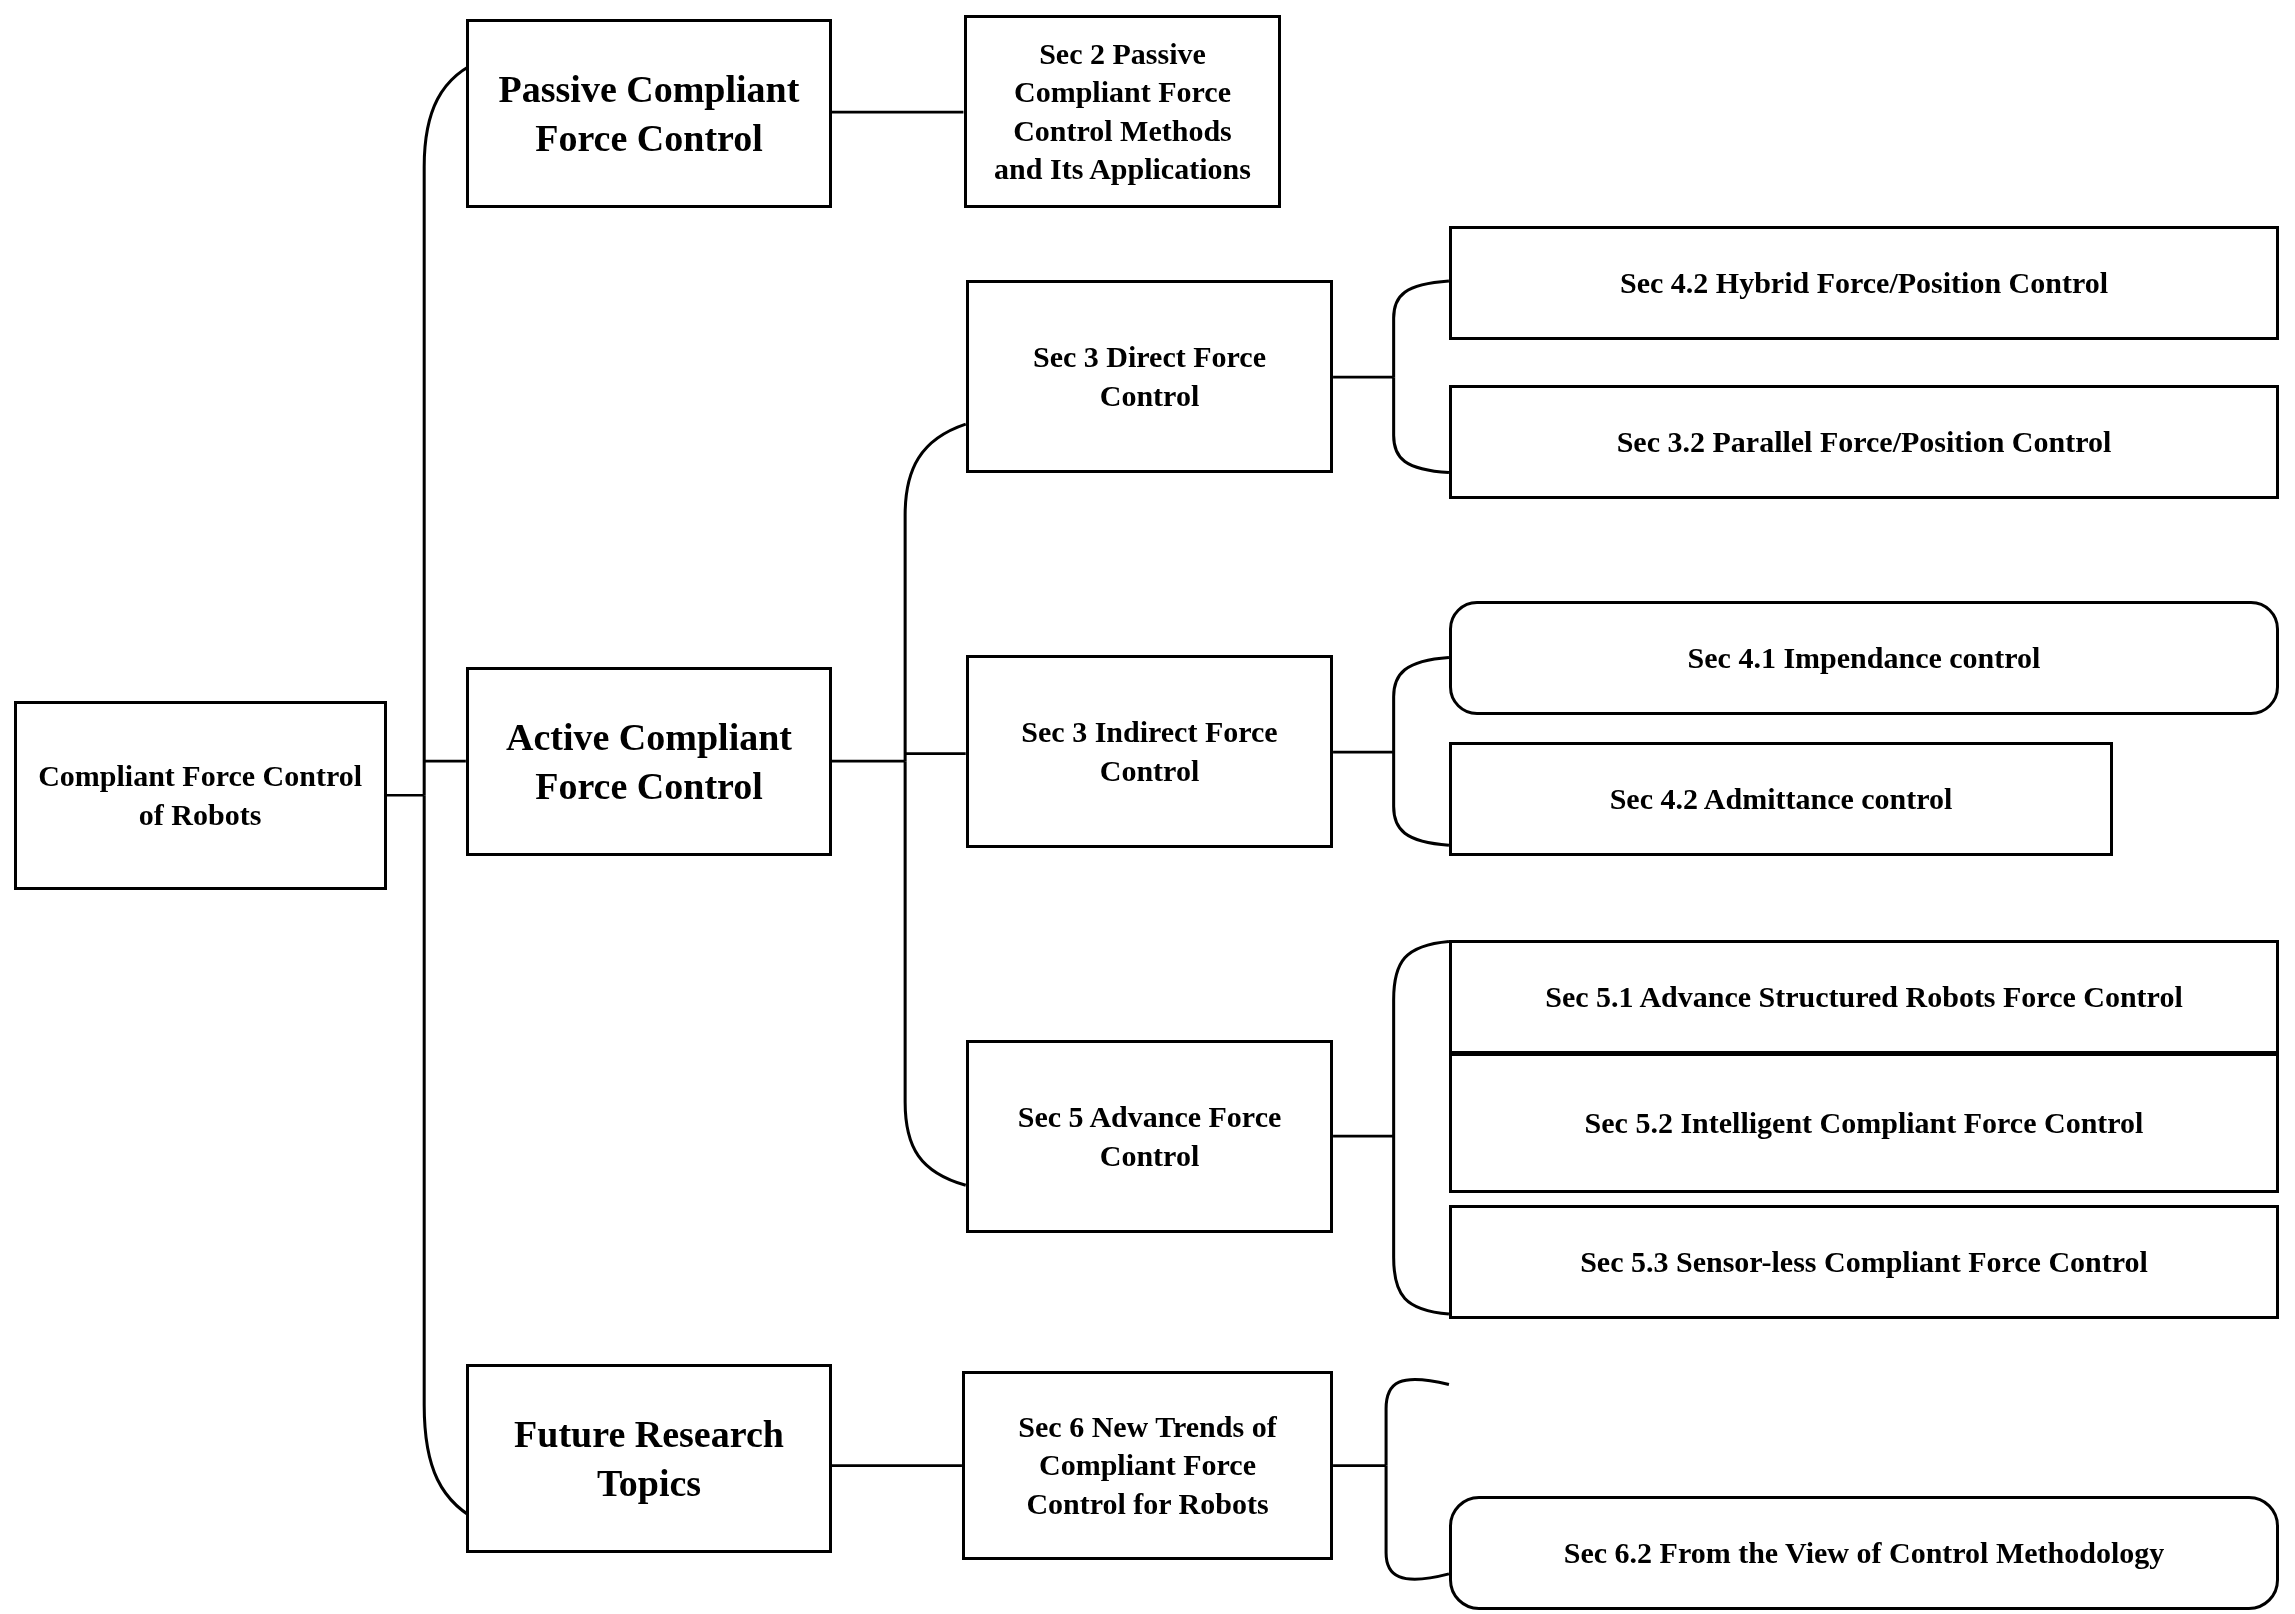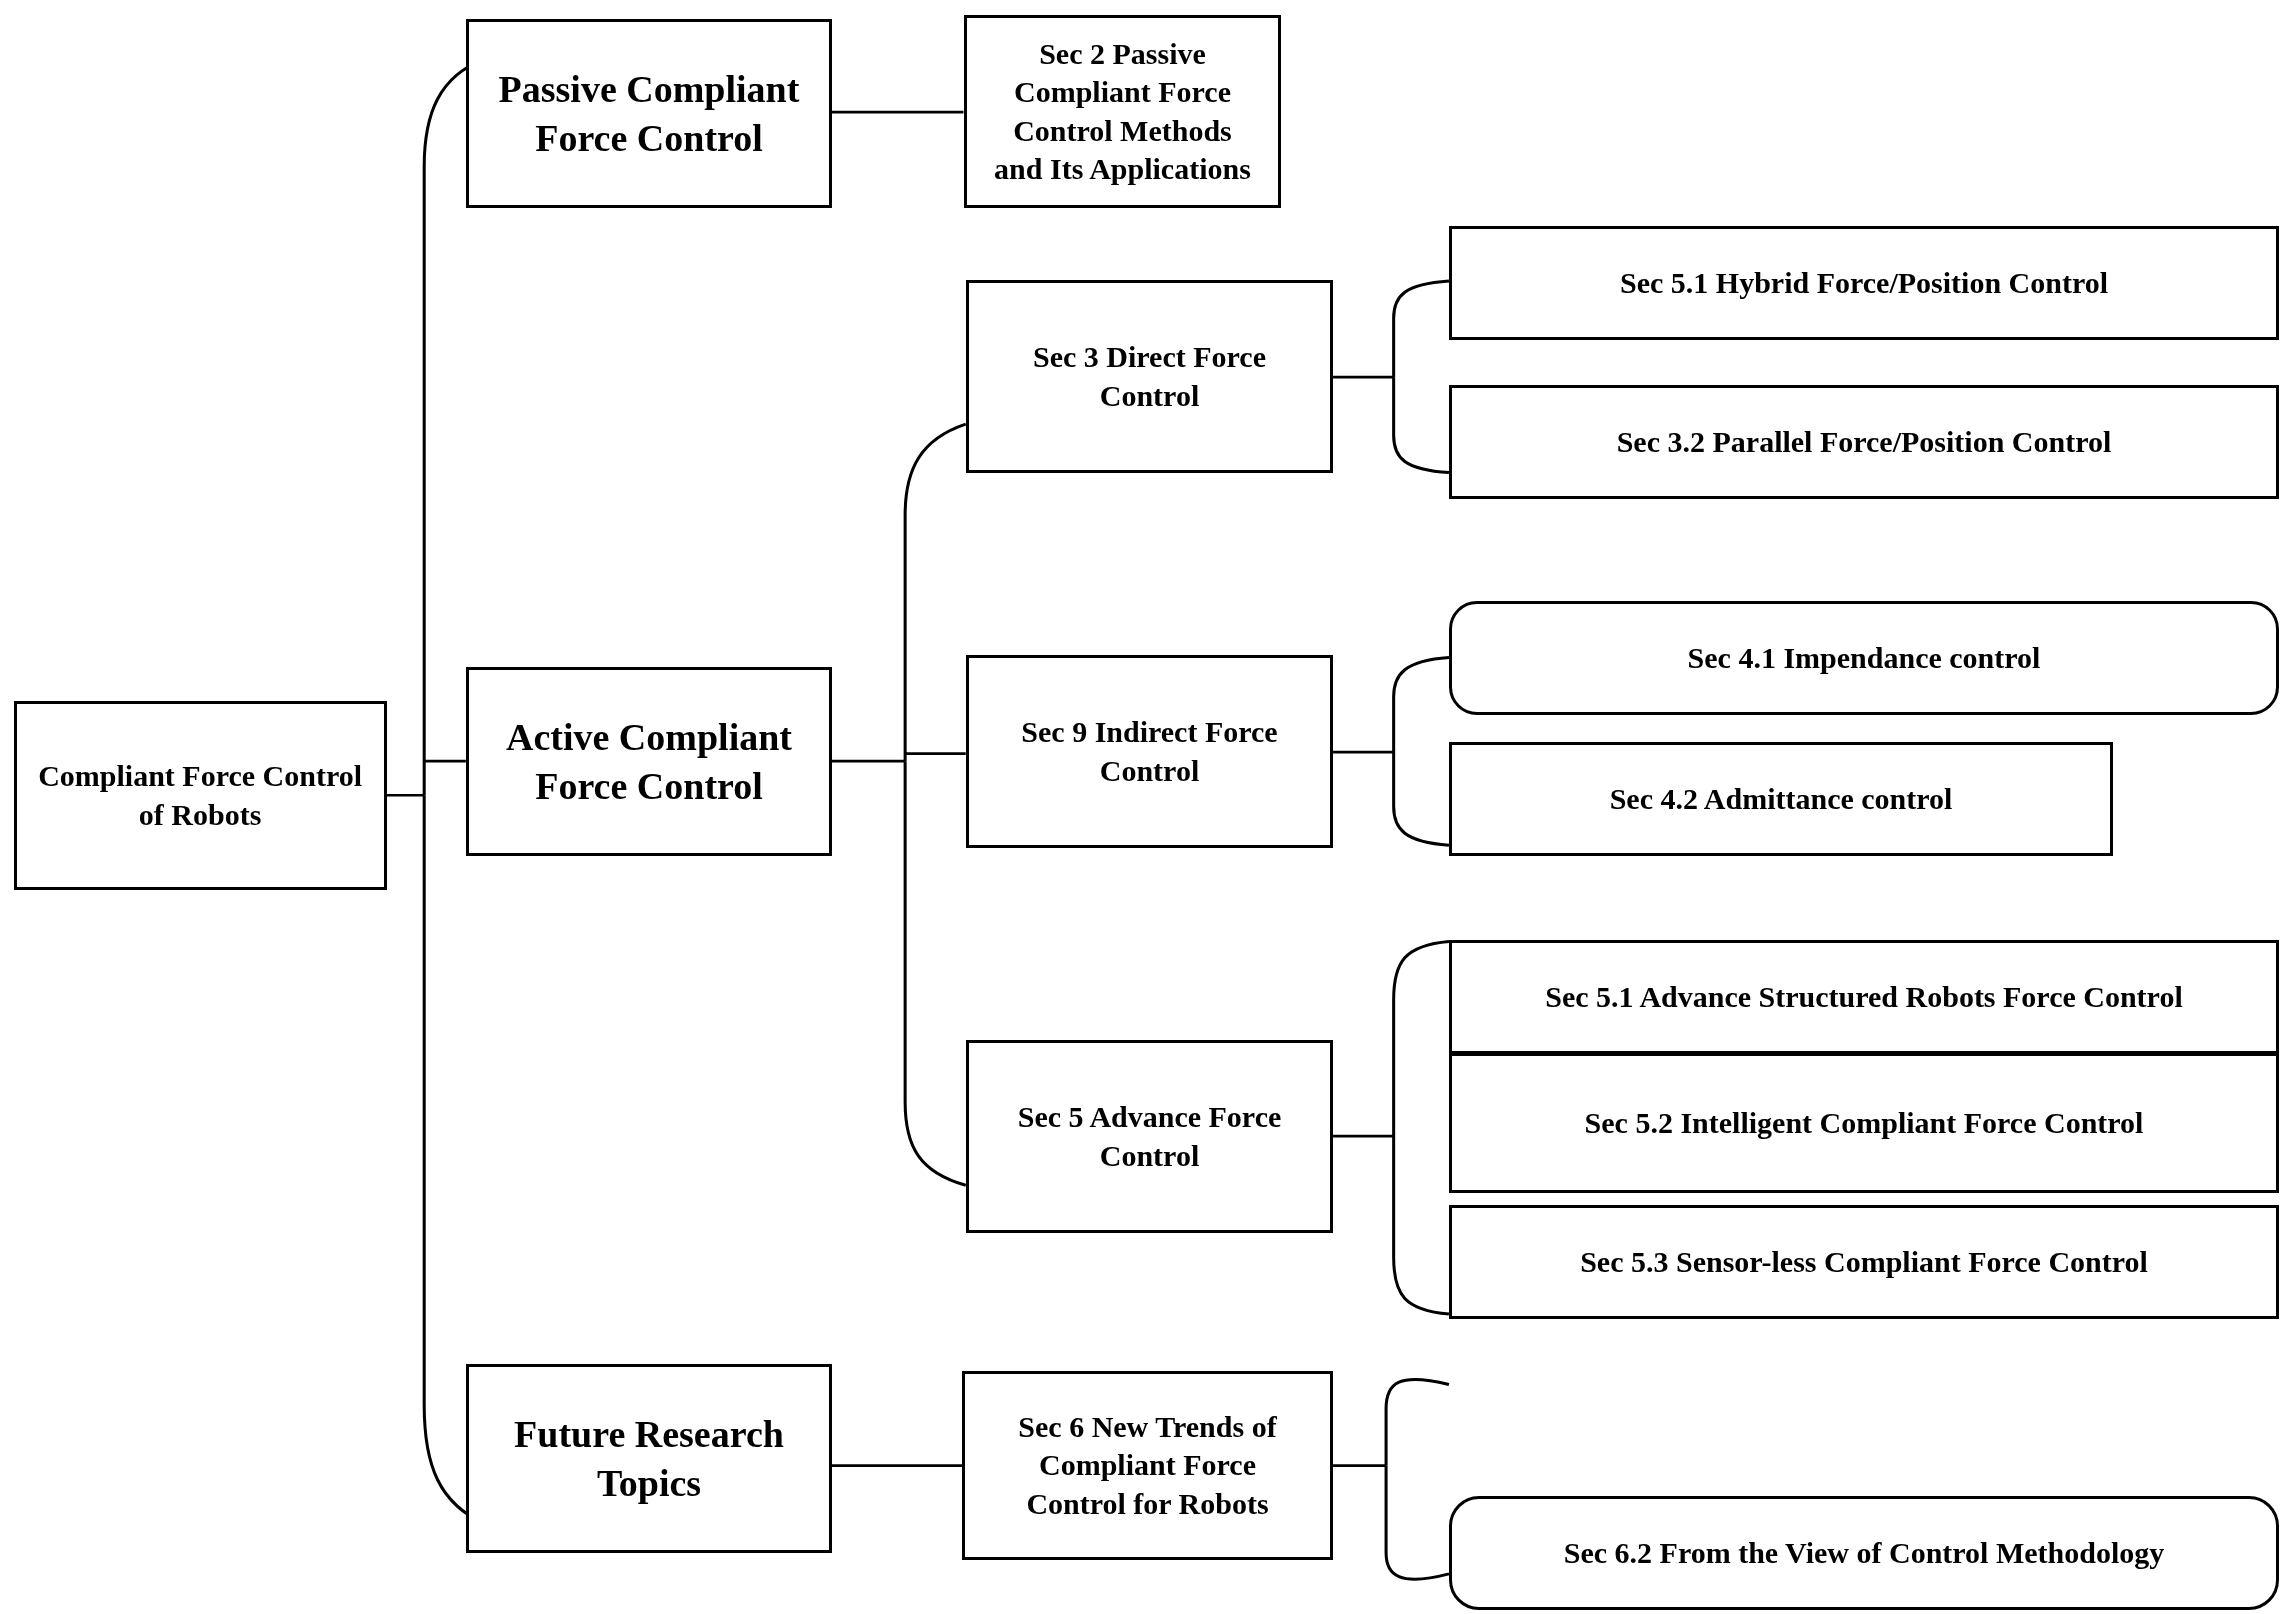--- a/index.html
+++ b/index.html
@@ -124,37 +124,37 @@
 Control Methods
 and Its Applications</span>
   </div>
 
   <div class="node t-sec" style="left:966px; top:280px; width:367px; height:193px;">
     <span class="label">Sec 3 Direct Force
 Control</span>
   </div>
 
   <div class="node t-sec" style="left:966px; top:655px; width:367px; height:193px;">
-    <span class="label">Sec 9 Indirect Force
+    <span class="label">Sec 3 Indirect Force
 Control</span>
   </div>
 
   <div class="node t-sec" style="left:966px; top:1040px; width:367px; height:193px;">
     <span class="label">Sec 5 Advance Force
 Control</span>
   </div>
 
   <div class="node t-sec" style="left:962px; top:1371px; width:371px; height:189px;">
     <span class="label">Sec 6 New Trends of
 Compliant Force
 Control for Robots</span>
   </div>
 
   <div class="node t-leaf" style="left:1449px; top:226px; width:830px; height:114px;">
-    <span class="label">Sec 5.1 Hybrid Force/Position Control</span>
+    <span class="label">Sec 4.2 Hybrid Force/Position Control</span>
   </div>
 
   <div class="node t-leaf" style="left:1449px; top:385px; width:830px; height:114px;">
     <span class="label">Sec 3.2 Parallel Force/Position Control</span>
   </div>
 
   <div class="node t-leaf" style="left:1449px; top:601px; width:830px; height:114px;border-radius:28px;">
     <span class="label">Sec 4.1 Impendance control</span>
   </div>
 

